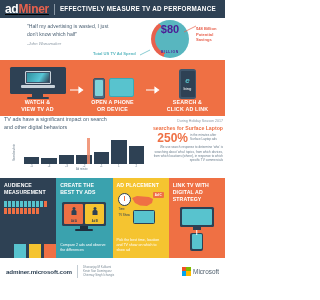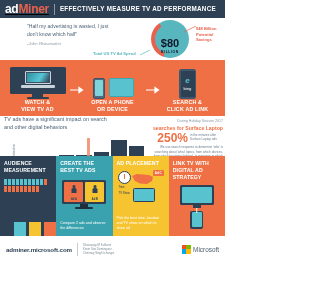--- a/index.html
+++ b/index.html
@@ -35,21 +35,21 @@
   .donut {
     width:38px; height:38px; border-radius:50%;
     background:
       conic-gradient(from 200deg, #e8614d 0deg 125deg, #58b6bf 125deg 360deg);
     display:flex; align-items:center; justify-content:center;
   }
   .donut-hole {
     width:30px; height:30px; border-radius:50%;
     background:#58b6bf;
     display:flex; flex-direction:column;
-    align-items:center; justify-content:flex-end; color:#0f172a;
+    align-items:center; justify-content:space-between; color:#4c1d95;
   }
   .donut-hole .amt { font-size:11px; font-weight:bold; line-height:1; }
   .donut-hole .unit { font-size:3.4px; font-weight:bold; letter-spacing:0.6px; margin-top:1px; }
   .label-left {
     position:absolute; left:93px; top:33px;
     color:#58b6bf; font-size:4.1px; font-weight:bold; white-space:nowrap;
   }
   .leader-left { position:absolute; left:140px; top:31px; width:11px; height:7px; }
   .label-right {
     position:absolute; left:196px; top:8px; width:29px;
@@ -107,21 +107,21 @@
     width:17px; height:30px; background:#3f566b;
     border-radius:2.5px; padding:2px 1.5px;
   }
   .phone-screen {
     width:100%; height:100%; background:#2e4154; border-radius:1px;
     display:flex; flex-direction:column; align-items:center; justify-content:center; gap:2px;
   }
   .ico-e { color:#58c3ce; font-size:8px; font-weight:bold; line-height:1; font-style:italic;}
   .ico-bing { color:#ffffff; font-size:4.2px; line-height:1; }
   
-  .midsec { position:relative; height:40px; background:#ffffff; padding:0 4px 0 4px; }
+  .midsec { position:relative; height:62px; background:#ffffff; padding:0 4px 0 4px; }
   .mid-head {
     color:#4d6275; font-size:5.4px; line-height:1.45; width:112px;
   }
   .chart { position:absolute; left:16px; top:22px; width:128px; height:32px; }
   .chart-plot {
     position:absolute; left:8px; bottom:6px; right:0; top:0;
     display:flex; align-items:flex-end; gap:2px;
   }
   .bar { flex:1; background:#2e4154; }
   .bar.hl { background:#2e4154; }

